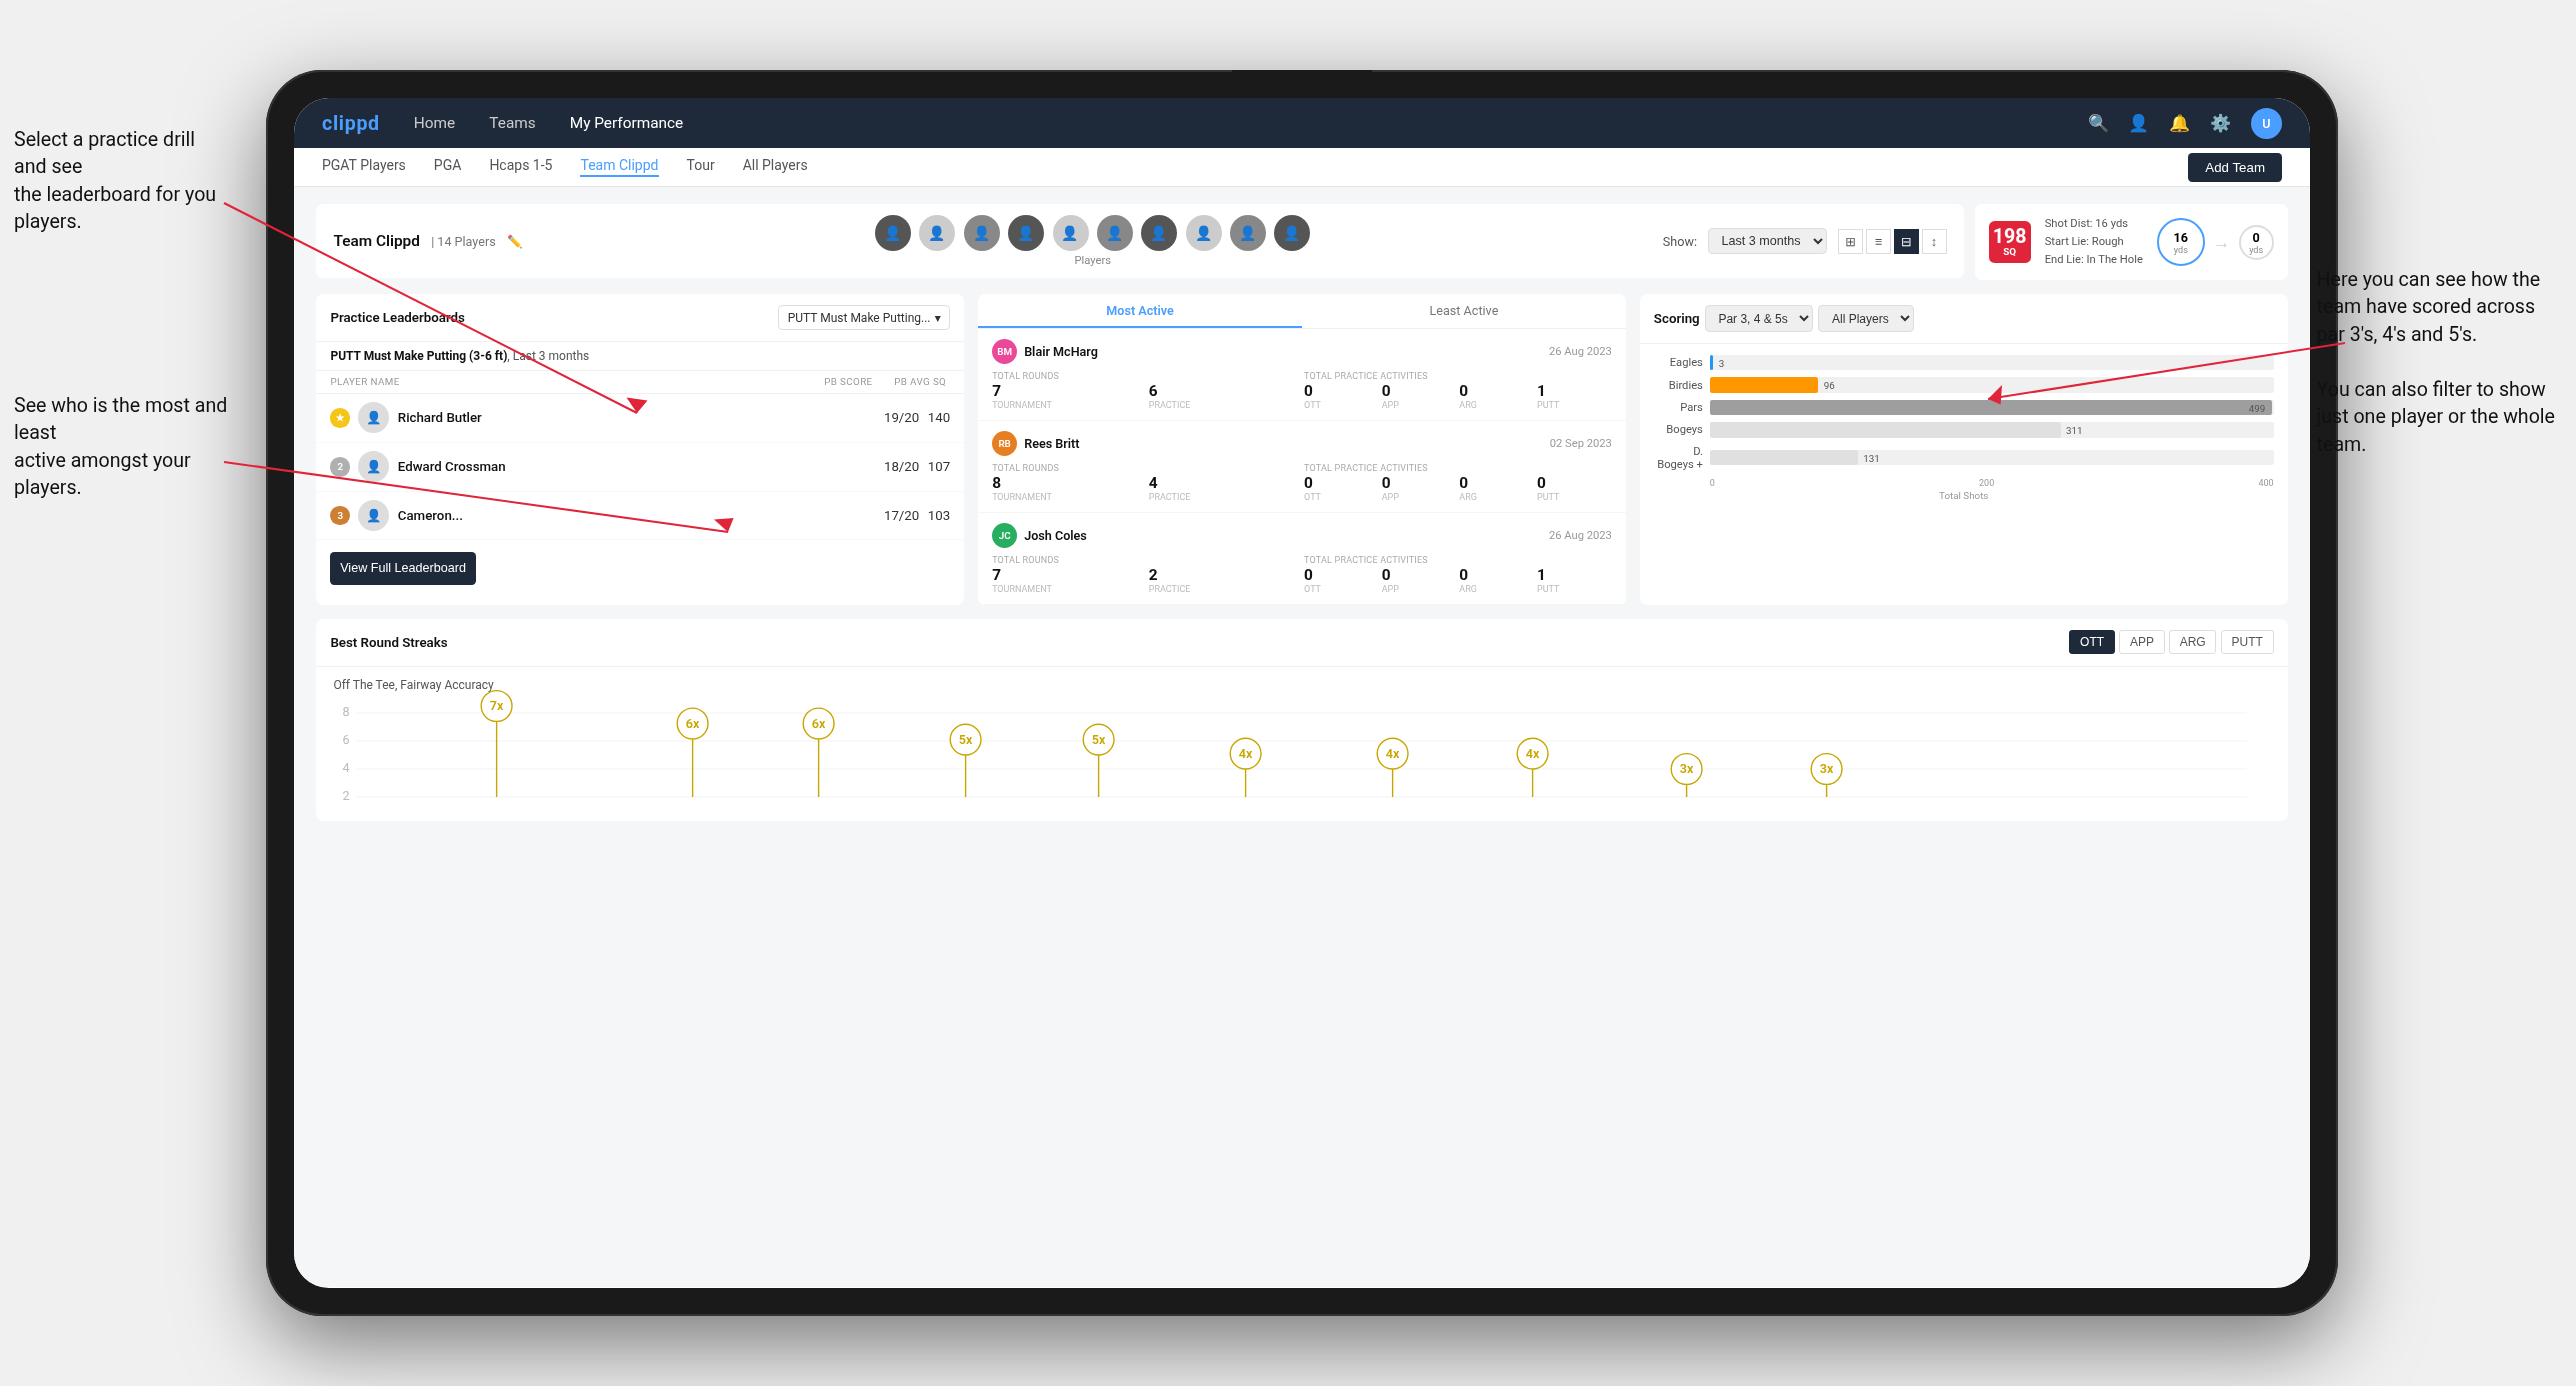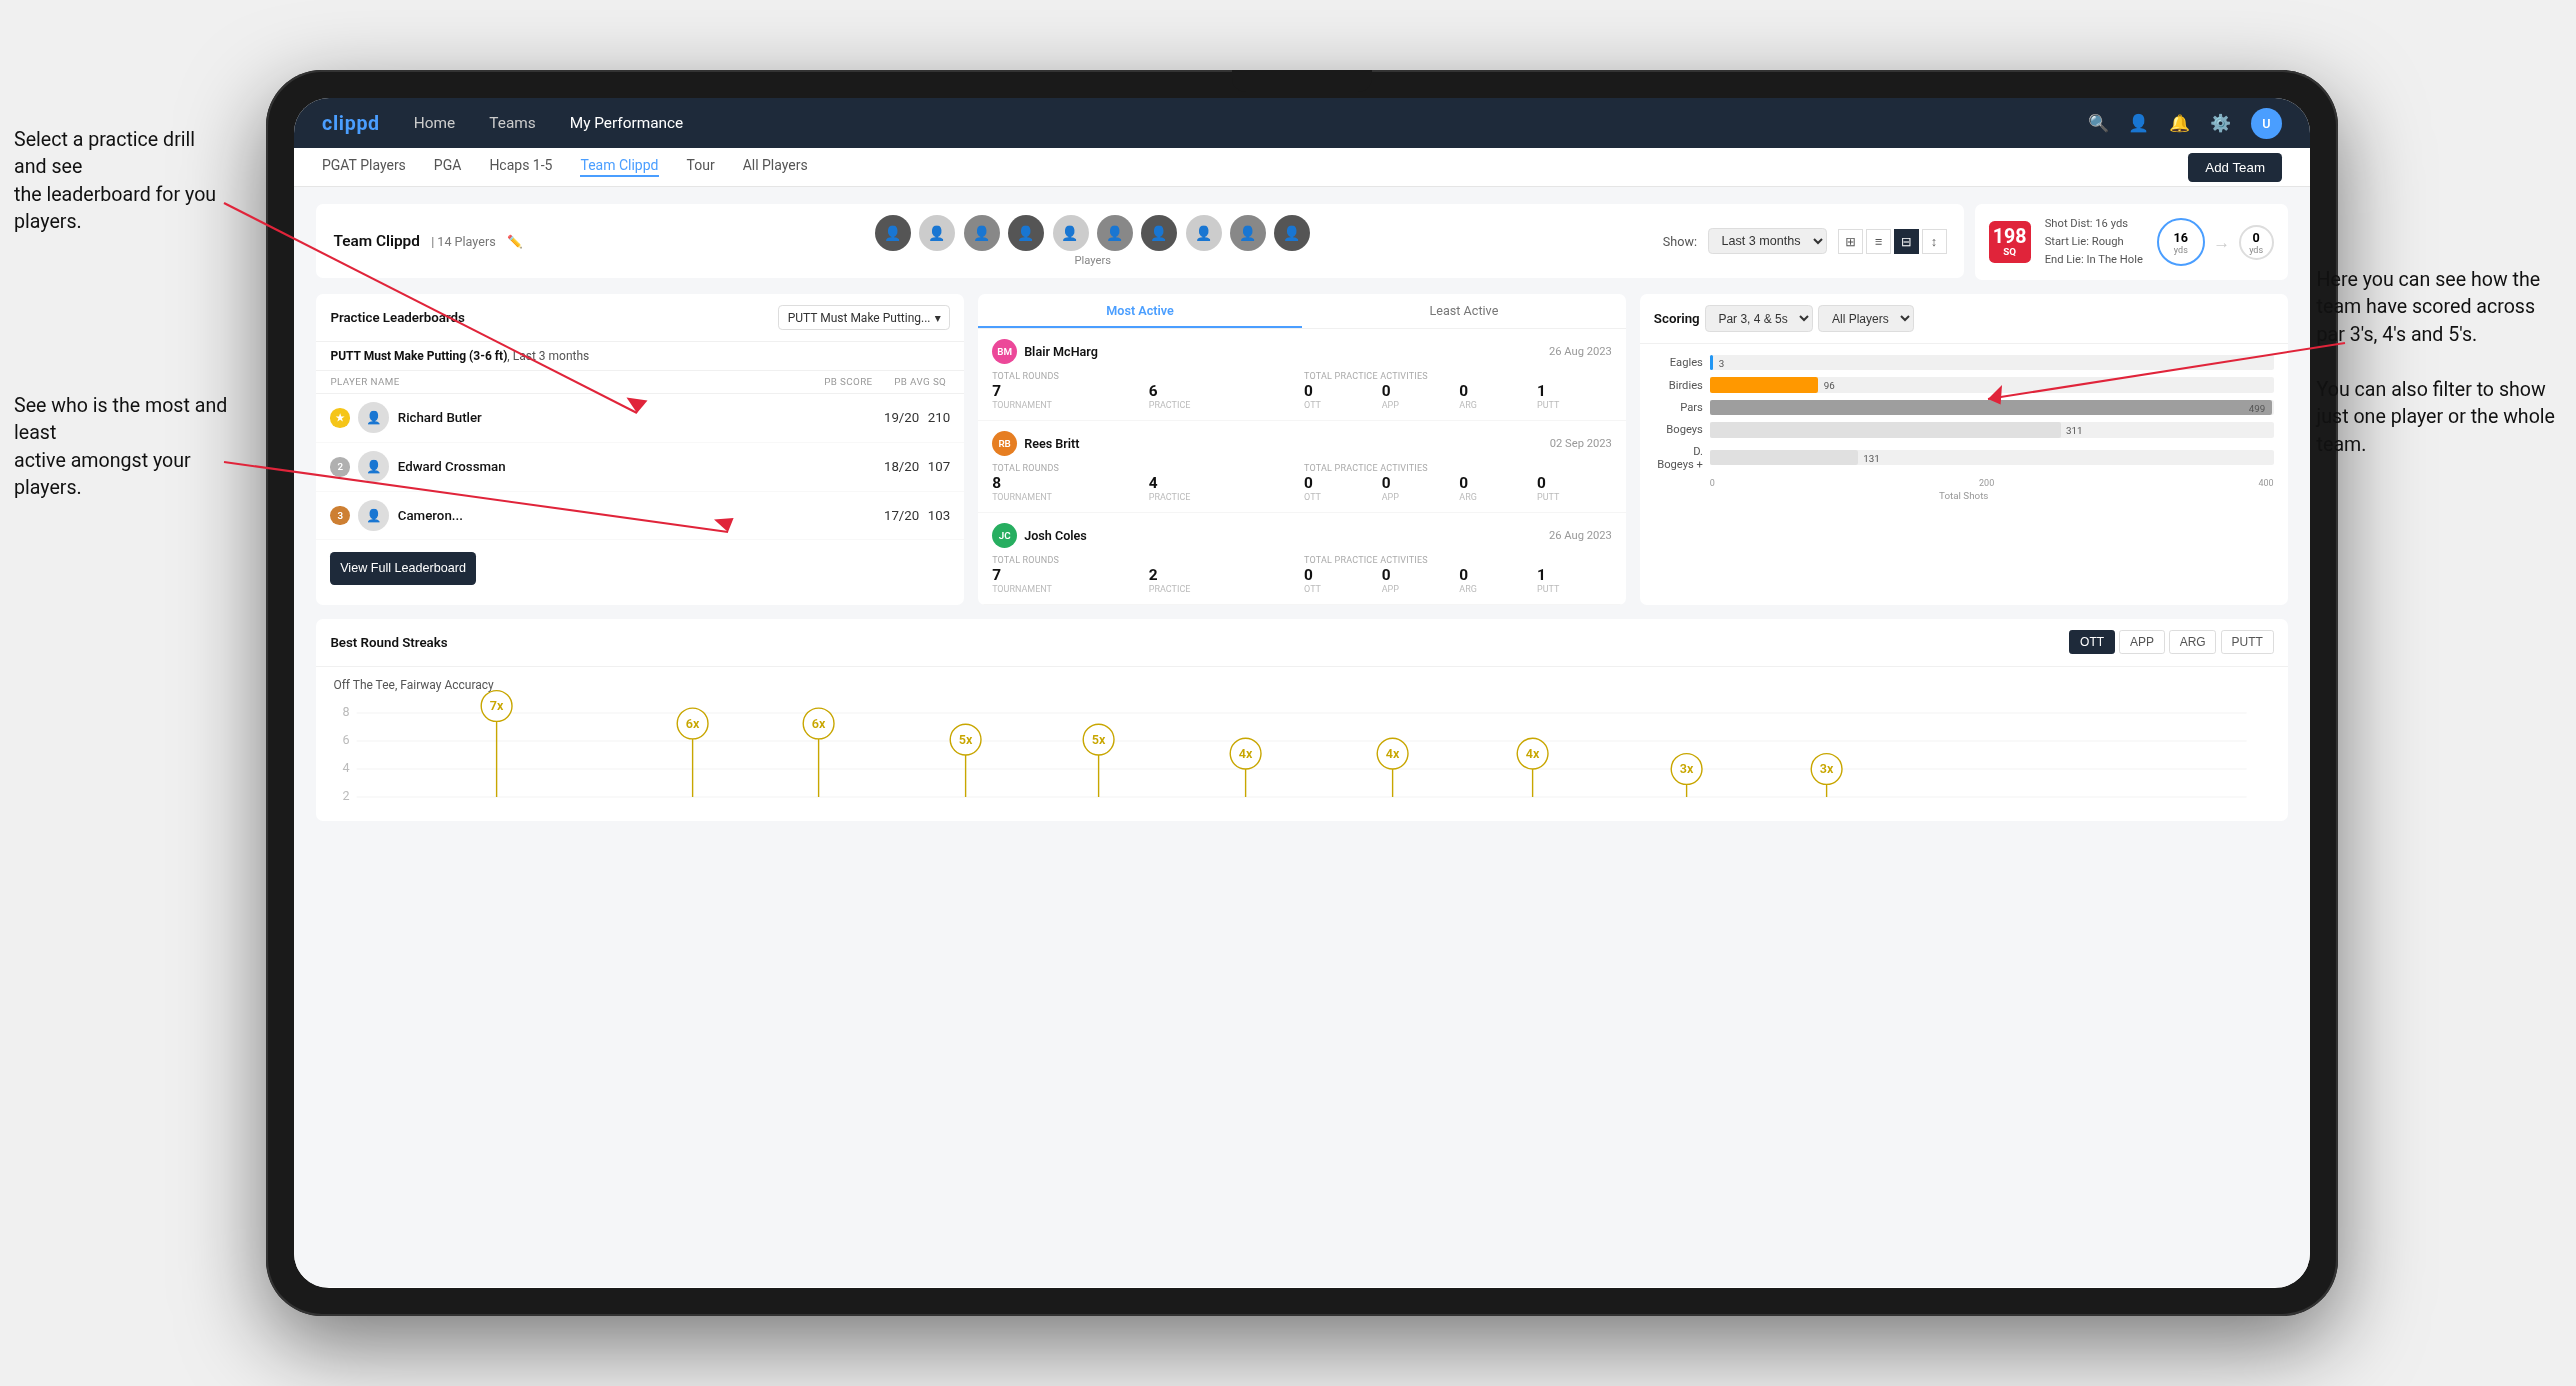--- a/index.html
+++ b/index.html
@@ -722,21 +722,21 @@
             <span>PLAYER NAME</span>
             <span>PB SCORE</span>
             <span>PB AVG SQ</span>
           </div>
 
           <div class="leaderboard-row">
             <div class="lb-rank gold">★</div>
             <div class="lb-avatar">👤</div>
             <span class="lb-name">Richard Butler</span>
             <span class="lb-score">19/20</span>
-            <span class="lb-avg">210</span>
+            <span class="lb-avg">140</span>
           </div>
           <div class="leaderboard-row">
             <div class="lb-rank silver">2</div>
             <div class="lb-avatar">👤</div>
             <span class="lb-name">Edward Crossman</span>
             <span class="lb-score">18/20</span>
             <span class="lb-avg">107</span>
           </div>
           <div class="leaderboard-row">
             <div class="lb-rank bronze">3</div>

